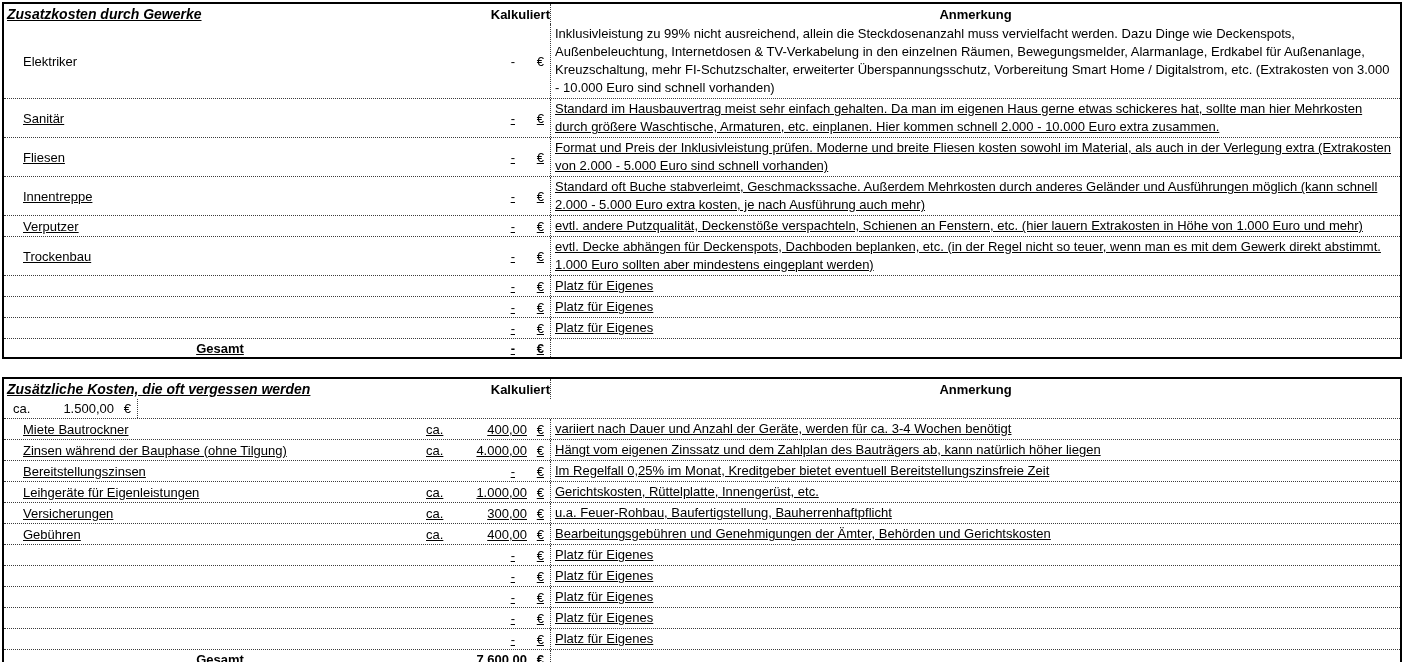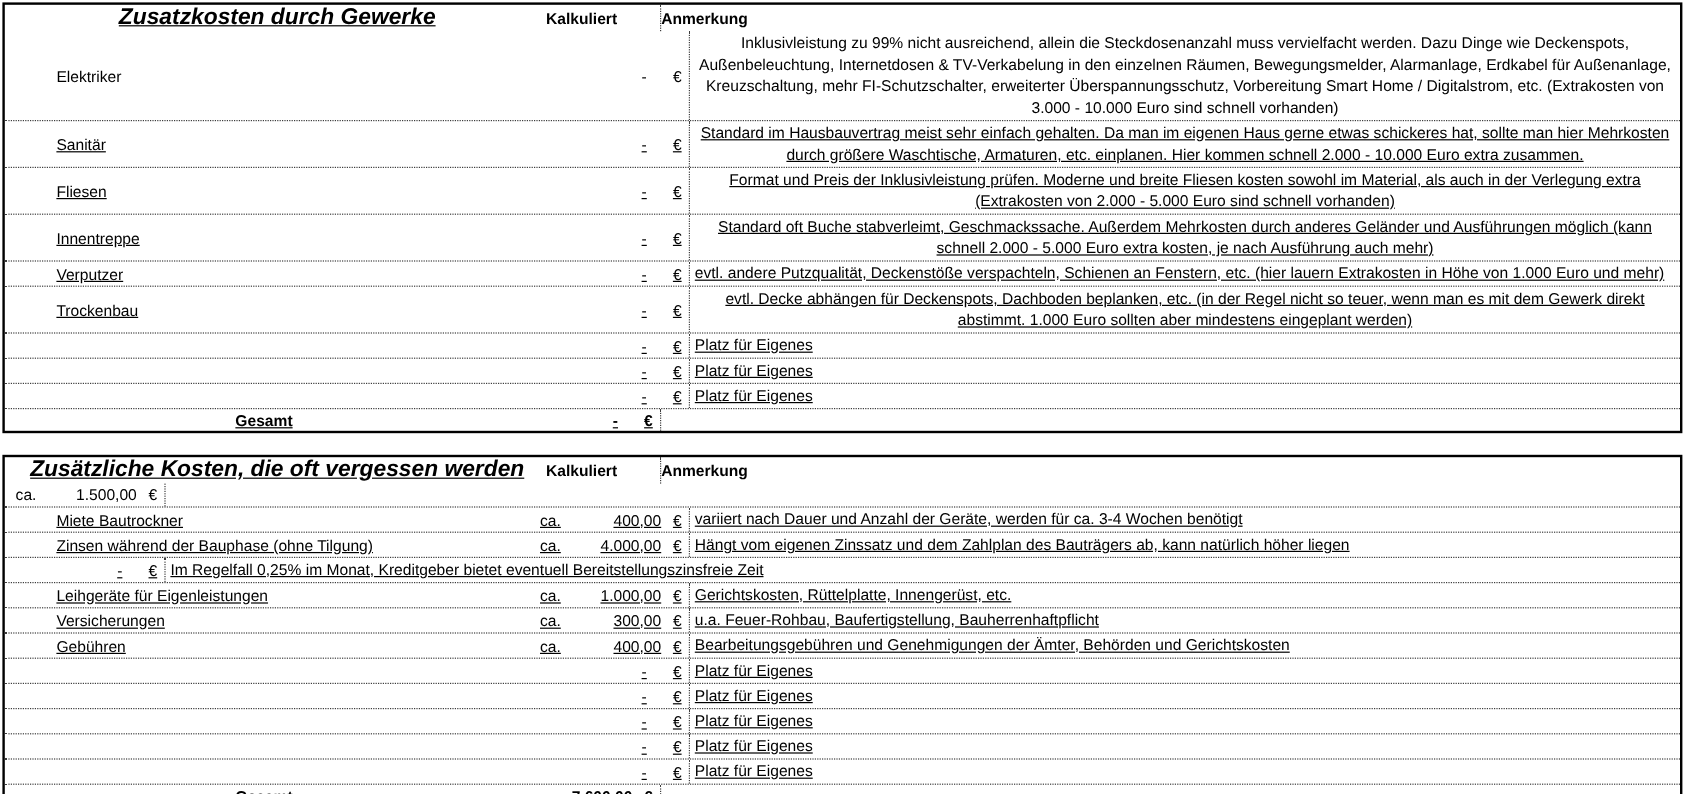--- a/index.html
+++ b/index.html
@@ -27,47 +27,45 @@
     box-sizing: border-box;
   }
   .row:not(:first-child) { border-top: 1px dotted #3c3c3c; text-decoration: underline; }
 
   .cell {
     display: flex;
     align-items: center;
     box-sizing: border-box;
     overflow: hidden;
   }
-  .c-label { width: 413px; padding-left: 19px; margin-left: 24px; }
+  .c-label { width: 413px; padding-left: 19px; }
   .c-ca    { width: 38px;  padding-left: 9px; }
   .c-val   { width: 95px;  padding-right: 6px; justify-content: flex-end; }
   .c-note  {
     flex: 1;
     border-left: 1px dotted #3c3c3c;
     padding: 1px 4px;
     line-height: 18px;
-    text-align: center;
   }
 
   .amount { flex: 1; text-align: right; white-space: nowrap; }
   .amount.dash { padding-right: 12px; }
   .euro { width: 15px; text-align: right; margin-left: 2px; }
 
   
   .hdr { font-weight: bold; min-height: 20px; }
   .hdr .c-title {
     width: 451px;
     padding-left: 3px;
-    font-size: 19px;
+    font-size: 14px;
     font-style: italic;
     text-decoration: underline;
-    justify-content: center;
-  }
-  .hdr .c-val-h  { width: 95px; justify-content: flex-start; padding: 0; }
-  .hdr .c-note-h { flex: 1; border-left: 1px dotted #3c3c3c; }
+  }
+  .hdr .c-val-h  { width: 95px; justify-content: flex-end; padding: 0; }
+  .hdr .c-note-h { flex: 1; justify-content: center; border-left: 1px dotted #3c3c3c; }
 
   
   .total-row { font-weight: bold; }
   .total-row .c-total-label {
     width: 451px;
     justify-content: center;
     padding-right: 19px;
   }
 </style>
 </head>
@@ -290,20 +288,23 @@
     </div>
     <div class="cell c-val">
       <span class="amount">4.000,00</span>
       <span class="euro">€</span>
     </div>
     <div class="cell c-note">
       <span>Hängt vom eigenen Zinssatz und dem Zahlplan des Bauträgers ab, kann natürlich höher liegen</span>
     </div>
   </div>
         <div class="row">
+    <div class="cell c-label">
+      <span>Bereitstellungszinsen</span>
+    </div>
     <div class="cell c-ca">
       <span></span>
     </div>
     <div class="cell c-val">
       <span class="amount dash">-</span>
       <span class="euro">€</span>
     </div>
     <div class="cell c-note">
       <span>Im Regelfall 0,25% im Monat, Kreditgeber bietet eventuell Bereitstellungszinsfreie Zeit</span>
     </div>

